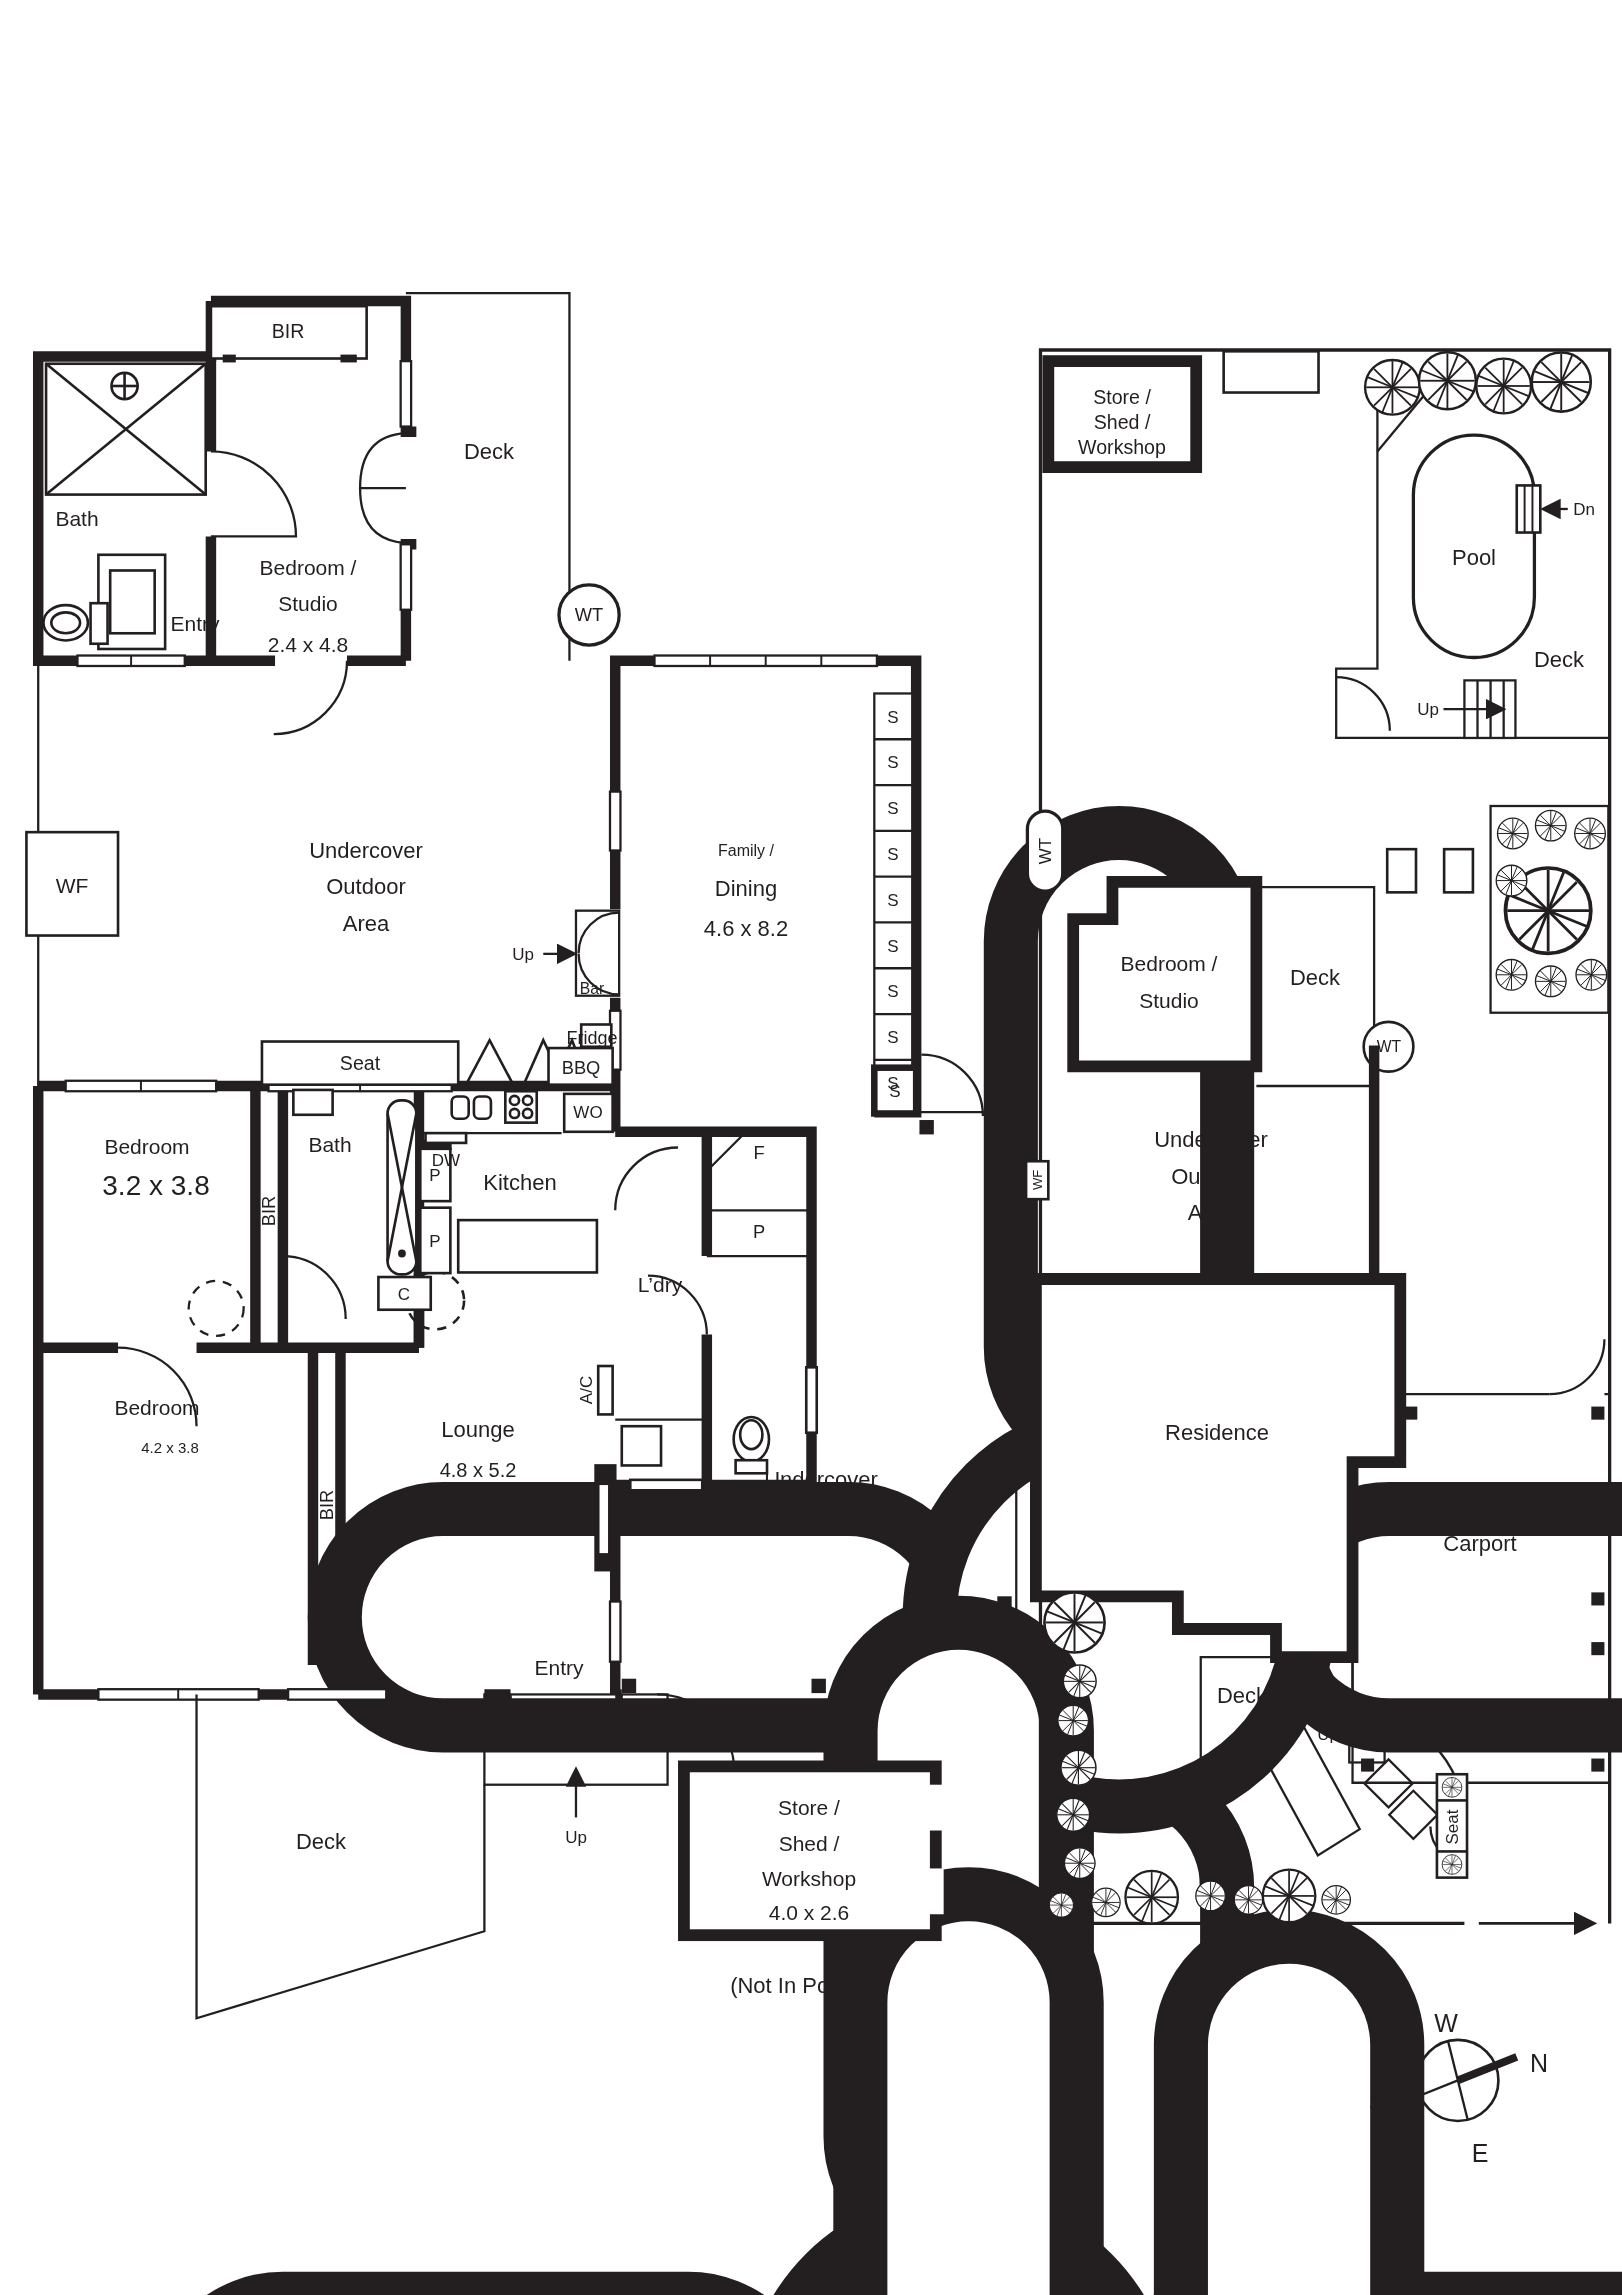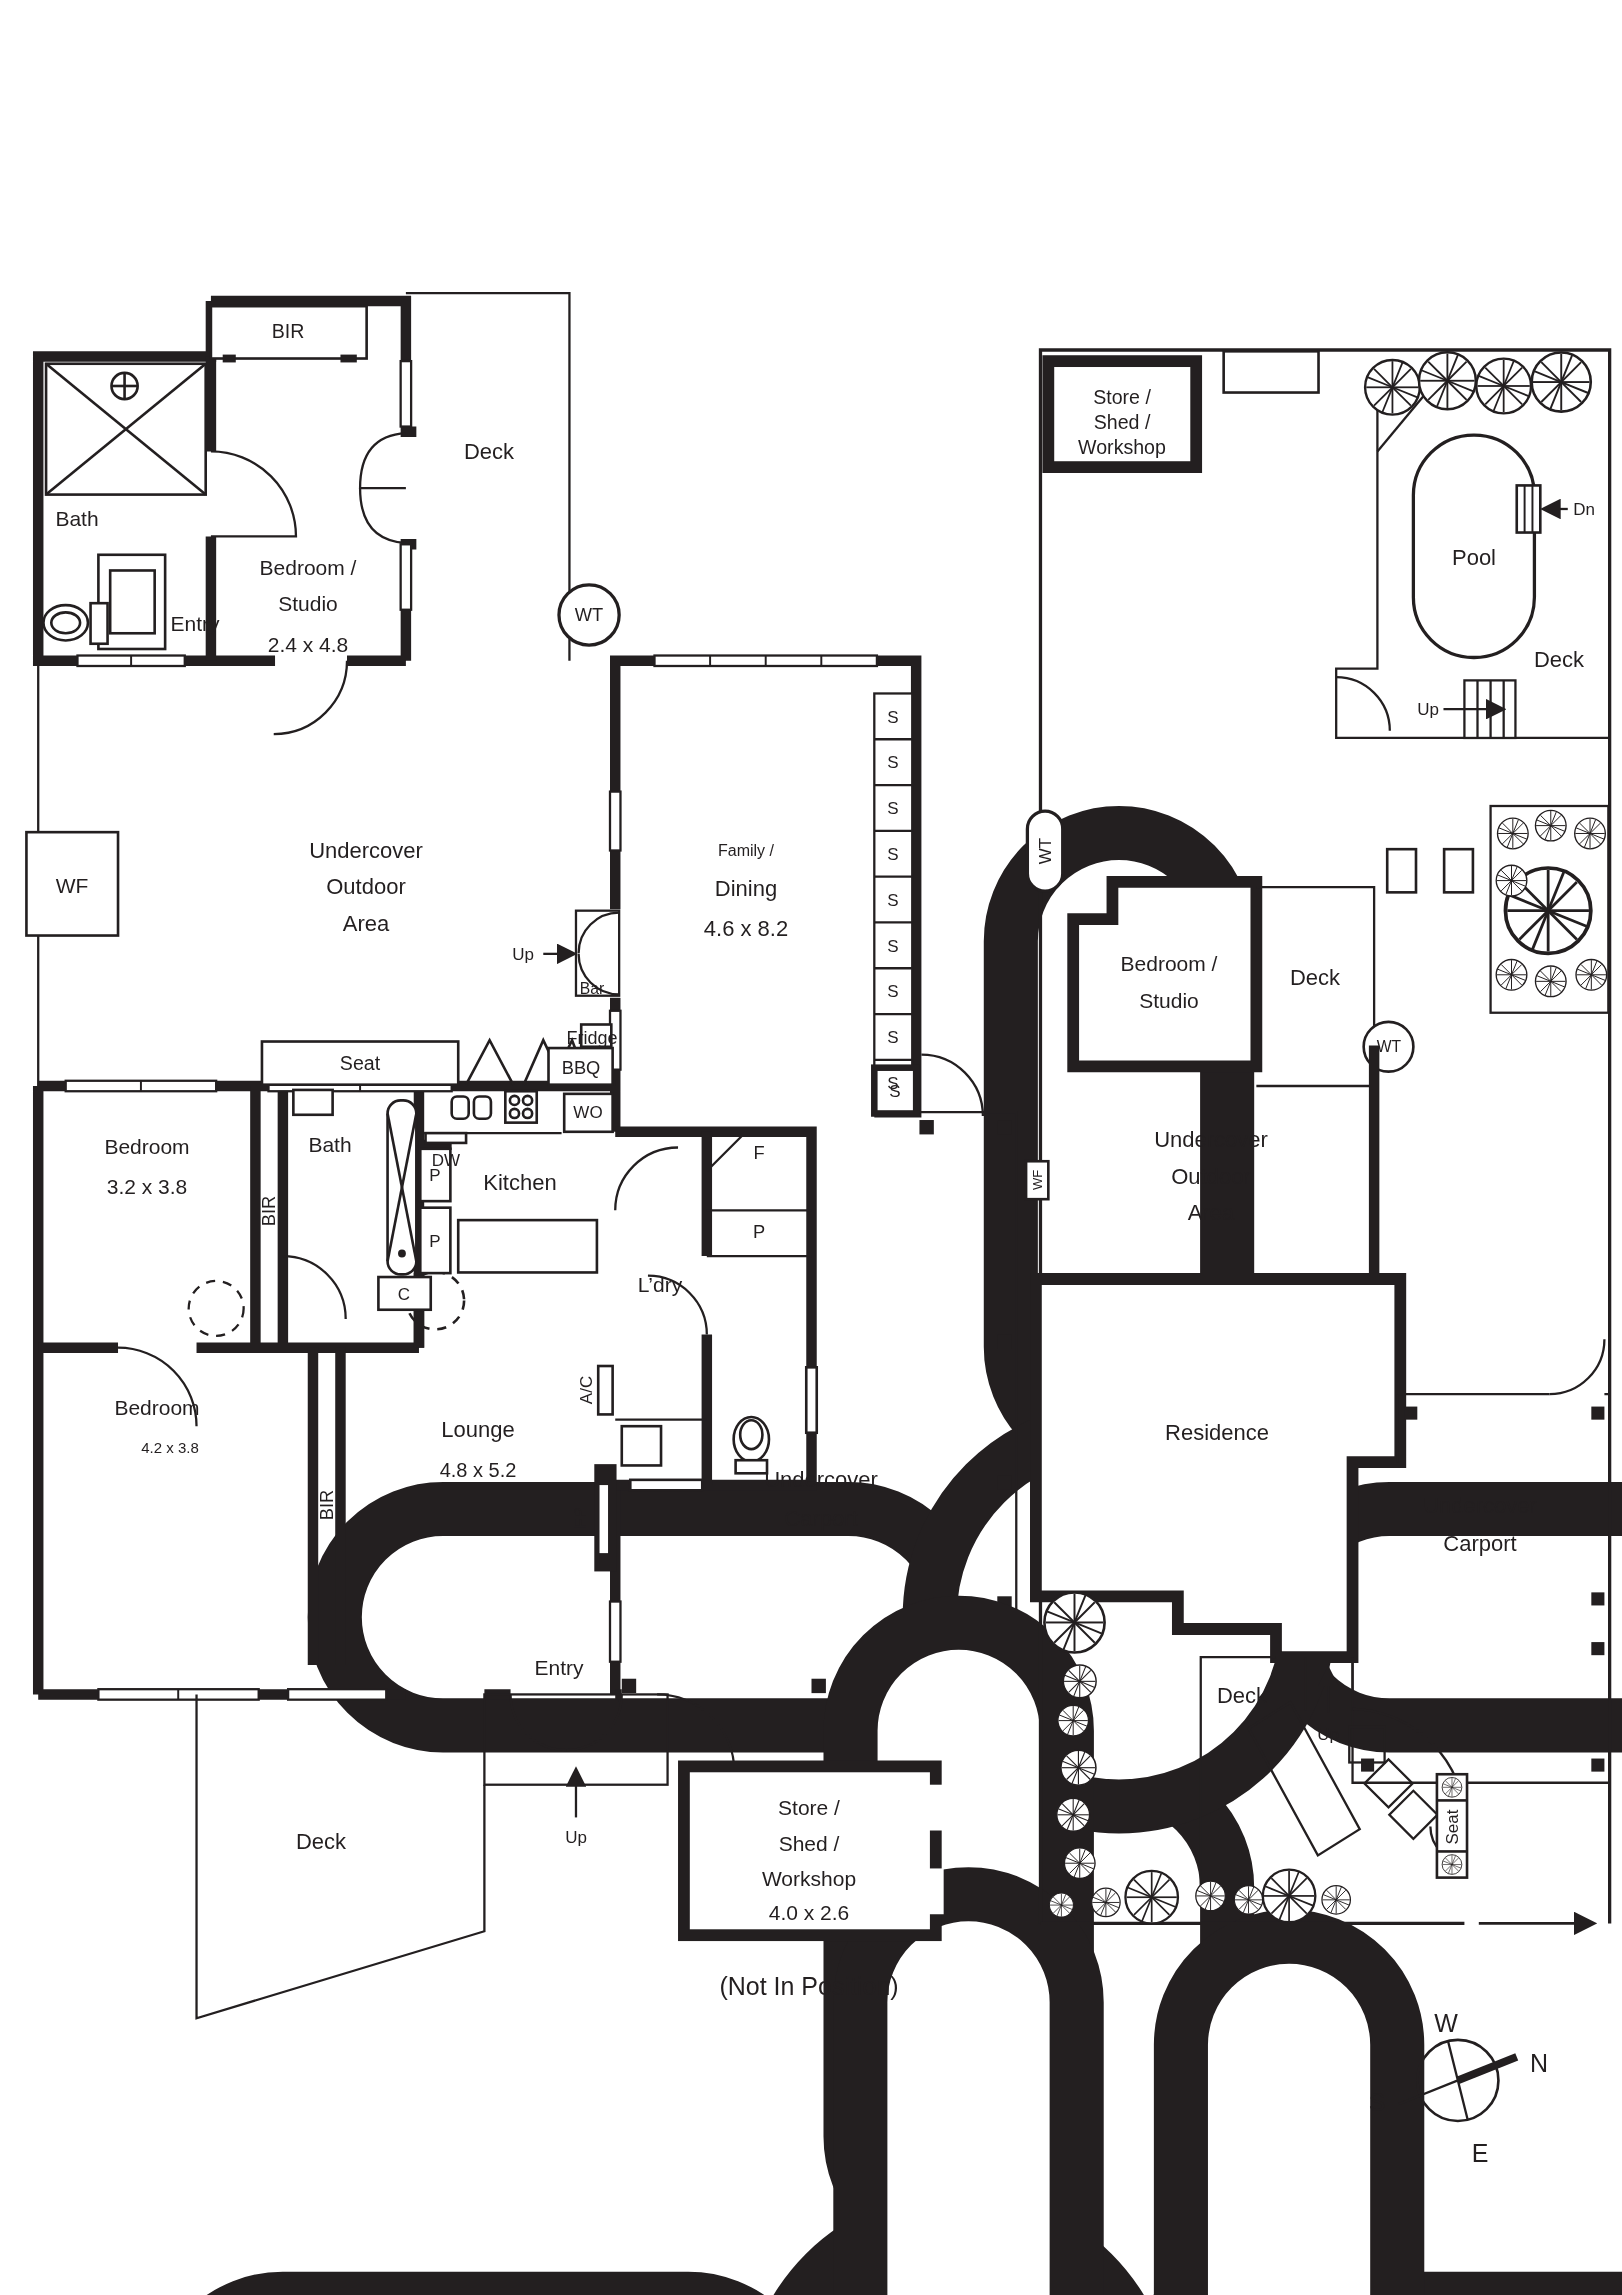--- a/index.html
+++ b/index.html
@@ -416,21 +416,21 @@
 <div class="lbl" style="left:592px;top:1038px;font-size:18px">Fridge</div>
 <div class="lbl" style="left:581px;top:1068px;font-size:18.3px">BBQ</div>
 <div class="lbl" style="left:588px;top:1112px;font-size:17px">WO</div>
 <div class="lbl" style="left:446px;top:1160px;font-size:17px">DW</div>
 <div class="lbl" style="left:520px;top:1183px;font-size:22px">Kitchen</div>
 <div class="lbl" style="left:435px;top:1175px;font-size:17px">P</div>
 <div class="lbl" style="left:435px;top:1241px;font-size:17px">P</div>
 <div class="lbl" style="left:404px;top:1294px;font-size:17px">C</div>
 
 <div class="lbl" style="left:147px;top:1146px;font-size:21px">Bedroom</div>
-<div class="lbl" style="left:147px;top:1186px;font-size:21px">3.2 x 3.8</div>
+<div class="lbl" style="left:156px;top:1186px;font-size:28px">3.2 x 3.8</div>
 <div class="lbl v" style="left:269px;top:1211px;font-size:18.3px">BIR</div>
 <div class="lbl" style="left:330px;top:1144px;font-size:21px">Bath</div>
 
 <div class="lbl" style="left:660px;top:1284px;font-size:21px">L’dry</div>
 <div class="lbl" style="left:759px;top:1153px;font-size:18.3px">F</div>
 <div class="lbl" style="left:759px;top:1232px;font-size:18.3px">P</div>
 
 <div class="lbl" style="left:478px;top:1430px;font-size:22px">Lounge</div>
 <div class="lbl" style="left:478px;top:1470px;font-size:20px">4.8 x 5.2</div>
 <div class="lbl v" style="left:586px;top:1390px;font-size:17px">A/C</div>
@@ -445,21 +445,21 @@
 <div class="lbl" style="left:321px;top:1842px;font-size:22px">Deck</div>
 
 <div class="lbl" style="left:821px;top:1480px;font-size:22px">Undercover</div>
 <div class="lbl" style="left:821px;top:1519px;font-size:22px">Carport</div>
 <div class="lbl" style="left:895px;top:1091px;font-size:17px">S</div>
 
 <div class="lbl" style="left:809px;top:1807px;font-size:21px">Store /</div>
 <div class="lbl" style="left:809px;top:1843px;font-size:21px">Shed /</div>
 <div class="lbl" style="left:809px;top:1878px;font-size:21px">Workshop</div>
 <div class="lbl" style="left:809px;top:1912px;font-size:21px">4.0 x 2.6</div>
-<div class="lbl" style="left:809px;top:1986px;font-size:25px">(Not In Position)</div>
+<div class="lbl" style="left:809px;top:1986px;font-size:22px">(Not In Position)</div>
 
 <div class="lbl" style="left:1122px;top:398px;font-size:19.6px">Store /</div>
 <div class="lbl" style="left:1122px;top:423px;font-size:19.6px">Shed /</div>
 <div class="lbl" style="left:1122px;top:448px;font-size:19.6px">Workshop</div>
 <div class="lbl" style="left:1474px;top:558px;font-size:22px">Pool</div>
 <div class="lbl" style="left:1584px;top:509px;font-size:17px">Dn</div>
 <div class="lbl" style="left:1559px;top:660px;font-size:22px">Deck</div>
 <div class="lbl" style="left:1428px;top:709px;font-size:17px">Up</div>
 <div class="lbl v" style="left:1045px;top:851px;font-size:17px">WT</div>
 <div class="lbl" style="left:1389px;top:1047px;font-size:15.7px">WT</div>

